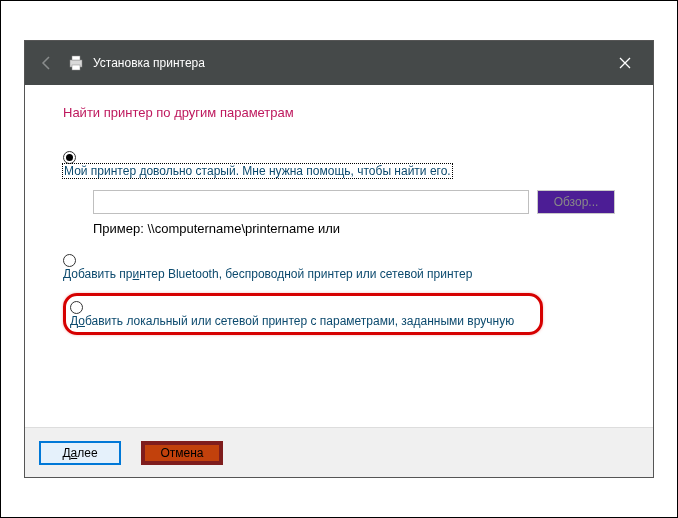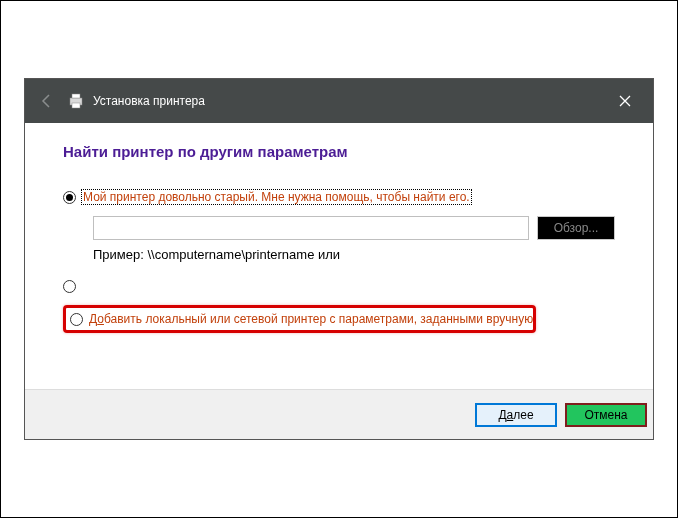--- a/index.html
+++ b/index.html
@@ -1,41 +1,41 @@
 <!DOCTYPE html>
 <html><head>
 <meta charset="utf-8">
 <style>
   * { box-sizing: border-box; margin: 0; padding: 0; }
   body { font-family: 'Segoe UI', Tahoma, sans-serif; background: #fff; width: 678px; height: 518px; overflow: hidden; }
   .outer-frame { width: 678px; height: 518px; border: 1px solid #000; background: #fff; display: flex; align-items: center; justify-content: center; }
-  .window { width: 630px; height: 362px; border: 1px solid #555; background: #fff; display: flex; flex-direction: column; position: relative; }
+  .window { width: 630px; height: 438px; border: 1px solid #555; background: #fff; display: flex; flex-direction: column; position: relative; }
   .titlebar { height: 44px; background: #454949; display: flex; align-items: center; padding: 0 8px; color: #fff; }
   .back-arrow { width: 28px; height: 28px; display: flex; align-items: center; justify-content: center; color: #aaa; margin-right: 6px; cursor: default; }
   .back-arrow svg { width: 16px; height: 16px; }
   .printer-ico { width: 18px; height: 18px; margin-right: 8px; display: flex; align-items: center; justify-content: center; }
   .titlebar-text { font-size: 12px; color: #fff; }
   .close-btn { margin-left: auto; width: 40px; height: 44px; display: flex; align-items: center; justify-content: center; color: #fff; cursor: pointer; }
   .close-btn svg { width: 12px; height: 12px; }
   .content { flex: 1; padding: 20px 38px 0 38px; background: #fff; }
-  .page-title { color: #4c1d95; font-size: 15px; font-weight: 700; margin-bottom: 30px; }
-  .opt-row { display: flex; align-items: flex-start; margin-bottom: 12px; font-size: 12px; color: #c2410c; }
+  .page-title { color: #be185d; font-size: 13px; font-weight: 400; margin-bottom: 30px; }
+  .opt-row { display: flex; align-items: flex-start; margin-bottom: 12px; font-size: 12px; color: #0c4a6e; flex-direction: column; }
   .radio { width: 13px; height: 13px; border: 1px solid #333; border-radius: 50%; margin-right: 6px; margin-top: 1px; display: inline-flex; align-items: center; justify-content: center; flex-shrink: 0; background: #fff; cursor: pointer; }
   .radio.selected::after { content: ""; width: 7px; height: 7px; border-radius: 50%; background: #000; }
   .opt-label { cursor: pointer; }
   .dotted-focus { outline: 1px dotted #000; outline-offset: 0px; padding: 0 1px; }
   .underline-key { text-decoration: underline; }
   .share-block { margin-left: 30px; margin-top: 2px; margin-bottom: 14px; }
   .share-row { display: flex; align-items: center; gap: 8px; margin-bottom: 6px; }
   .share-input { flex: 1; height: 24px; border: 1px solid #bfbfbf; background: #fff; padding: 0 4px; font-size: 12px; }
-  .browse-btn { min-width: 78px; height: 24px; font-size: 12px; color: #888; background: #000000; border: 1px solid #c9c9c9; padding: 0 10px; cursor: default; }
+  .browse-btn { min-width: 78px; height: 24px; font-size: 12px; color: #888; background: #4c1d95; border: 1px solid #c9c9c9; padding: 0 10px; cursor: default; }
   .example-text { font-size: 13px; color: #000; line-height: 1.45; }
-  .highlight-box { border: 3px solid #d60000; border-radius: 4px; padding: 4px 0 4px 4px; display: inline-flex; align-items: center; box-shadow: 0 0 3px rgba(214,0,0,0.3); }
-  .footer { height: 50px; border-top: 1px solid #ddd; background: #f0f0f0; display: flex; align-items: center; justify-content: flex-end; padding: 0 6px; gap: 8px; }
-  .footer-btn { min-width: 82px; height: 24px; font-size: 12px; border: 2px solid #7f1d1d; background: #22c55e; cursor: pointer; }
+  .highlight-box { border: 3px solid #d60000; border-radius: 14px; padding: 4px 26px 4px 4px; display: inline-flex; align-items: center; box-shadow: 0 0 3px rgba(214,0,0,0.3); }
+  .footer { height: 50px; border-top: 1px solid #ddd; background: #f0f0f0; display: flex; align-items: center; padding: 0 14px; gap: 20px; }
+  .footer-btn { min-width: 82px; height: 24px; font-size: 12px; border: 4px solid #7f1d1d; background: #c2410c; cursor: pointer; }
   .footer-btn.primary { border: 1px solid #0078d7; box-shadow: inset 0 0 0 1px #0078d7; background: #e5f1fb; }
 </style>
 </head>
 <body>
 
 <div class="outer-frame">
   <div class="window">
     <div class="titlebar">
       <div class="back-arrow">
         <svg viewBox="0 0 16 16">
@@ -72,20 +72,21 @@
           <button class="browse-btn" disabled=""><span>Обзор...</span></button>
         </div>
         <div class="example-text">
           <div>Пример: \\computername\printername или</div>
         </div>
       </div>
 
 
       <div class="opt-row">
         <span class="radio"></span>
+        <span class="opt-label"><span>Добавить пр</span><span class="underline-key">и</span><span>нтер Bluetooth, беспроводной принтер или сетевой принтер</span></span>
       </div>
 
       <div style="margin-top:4px;">
         <span class="highlight-box">
           <span class="opt-row" style="margin-bottom:0;">
             <span class="radio"></span>
             <span class="opt-label"><span>Д</span><span class="underline-key">о</span><span>бавить локальный или сетевой принтер с параметрами, заданными вручную</span></span>
           </span>
         </span>
       </div>

